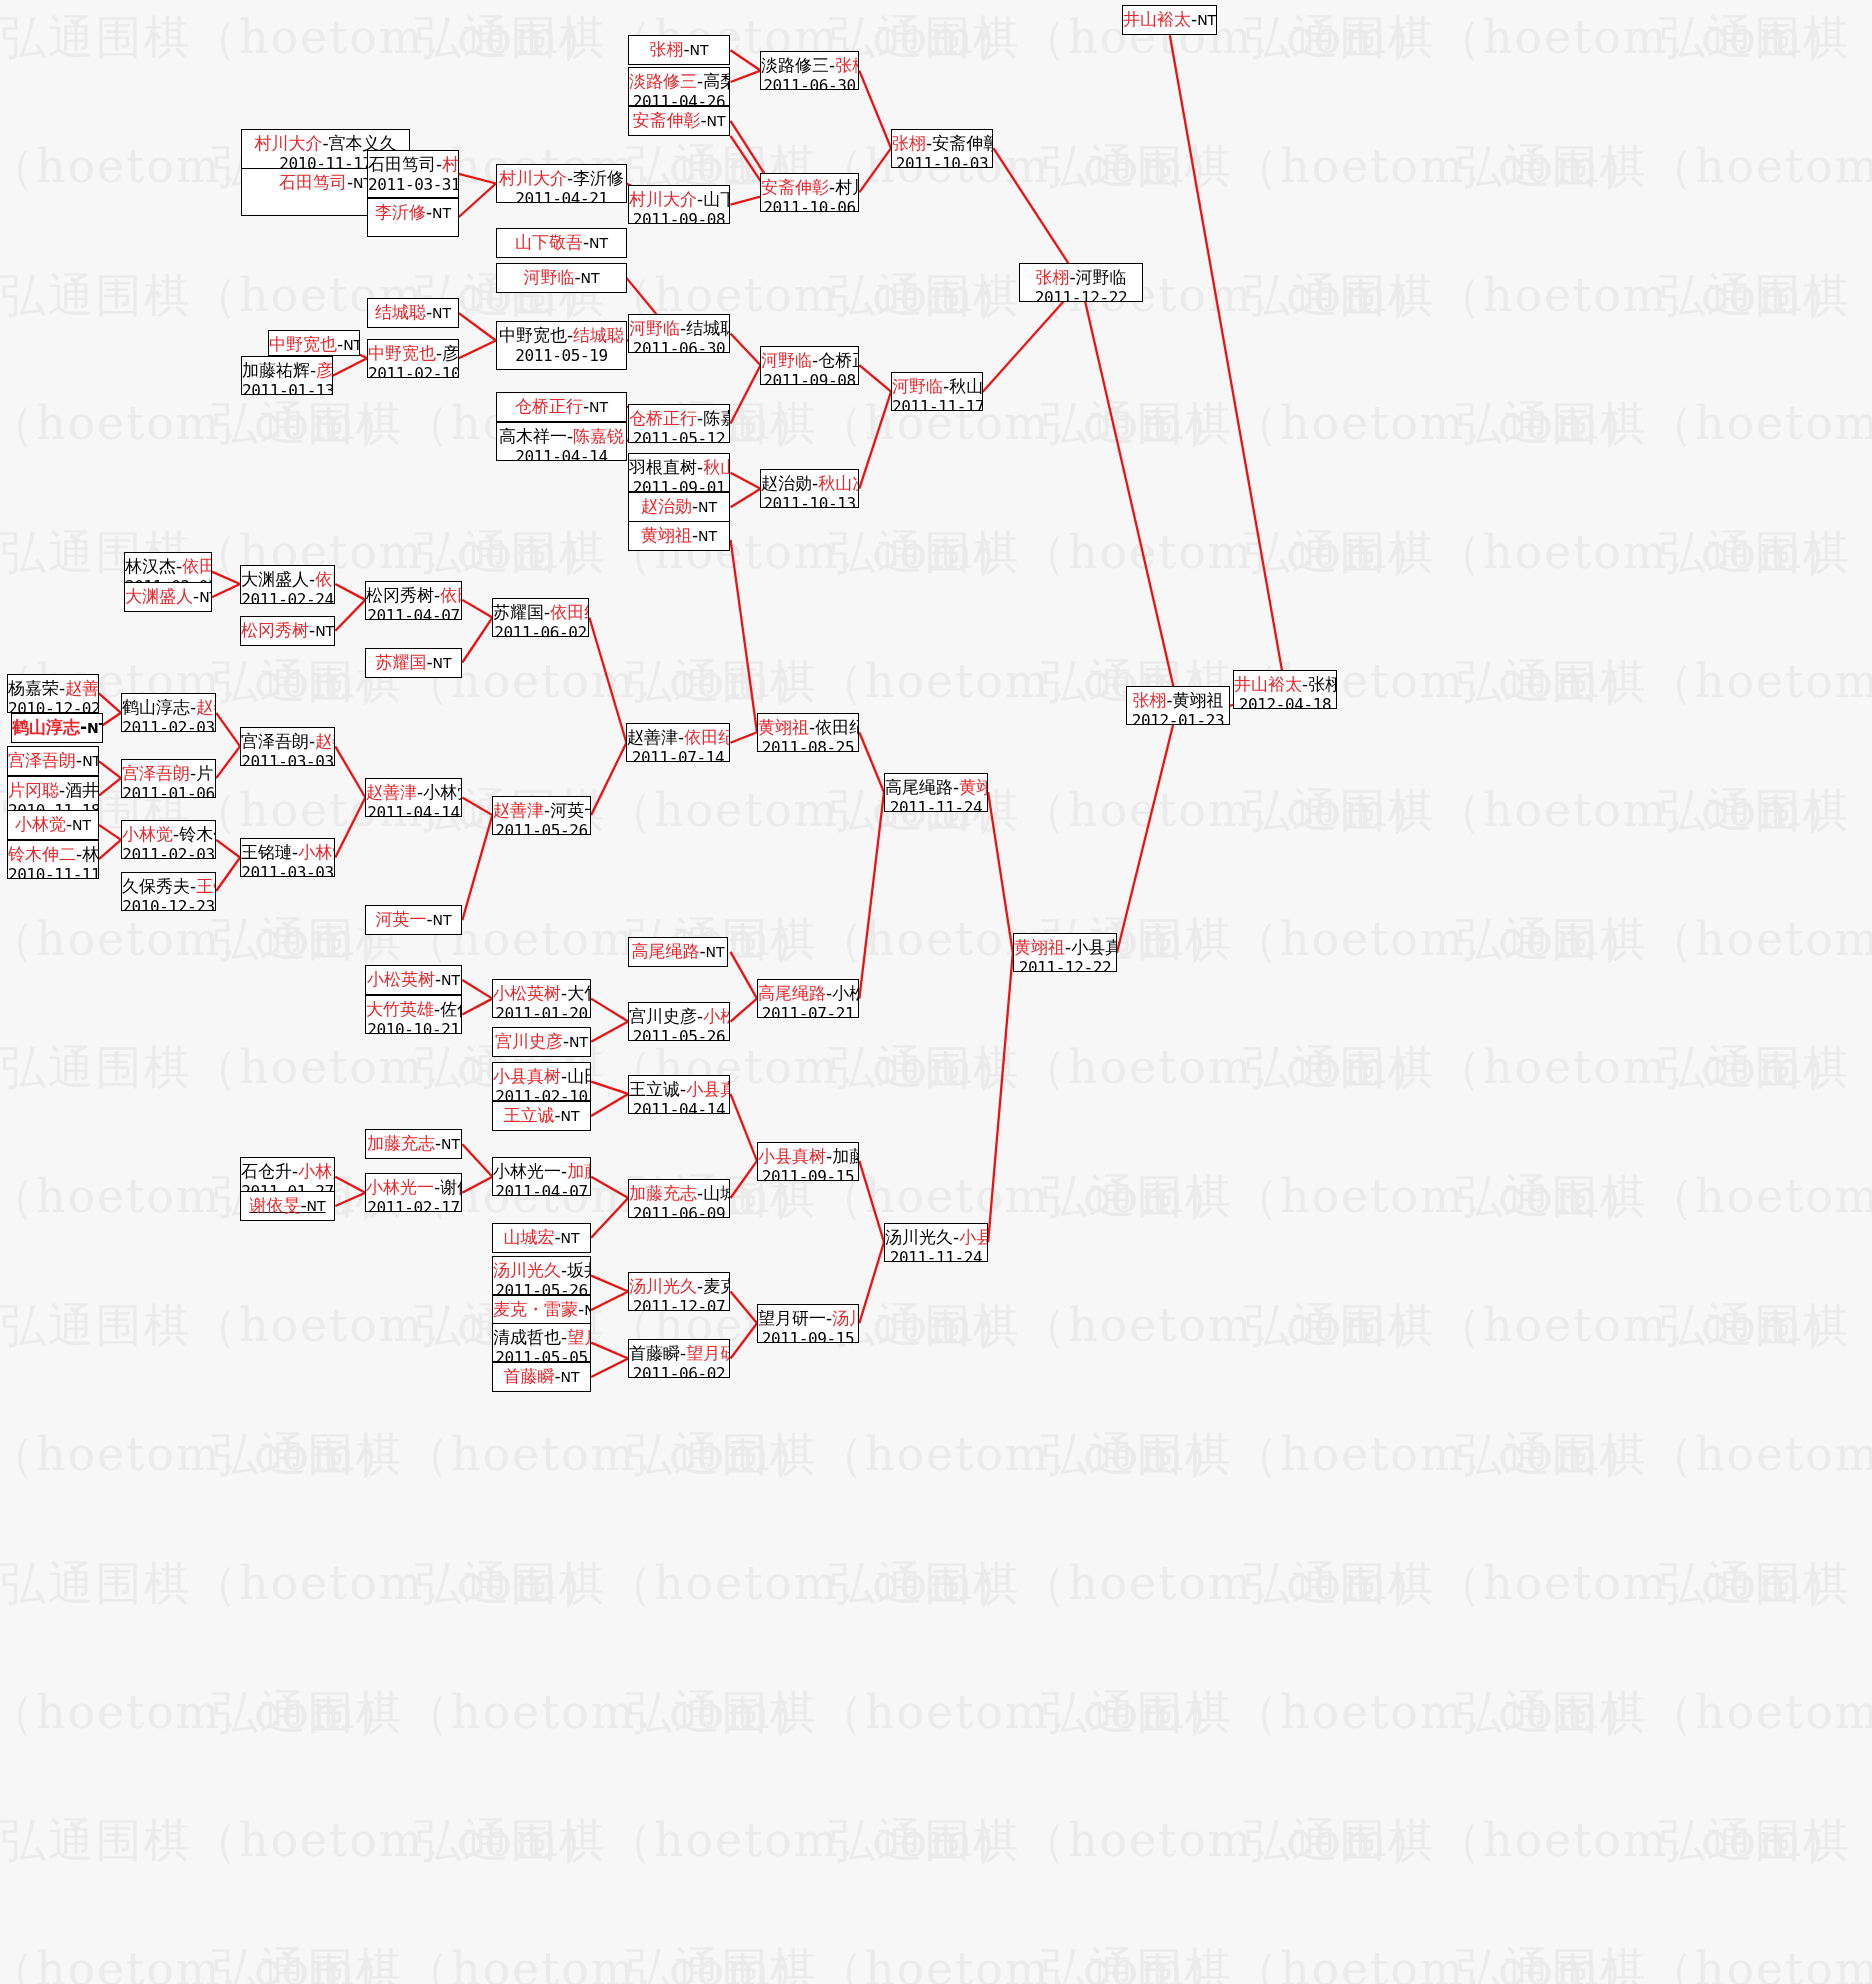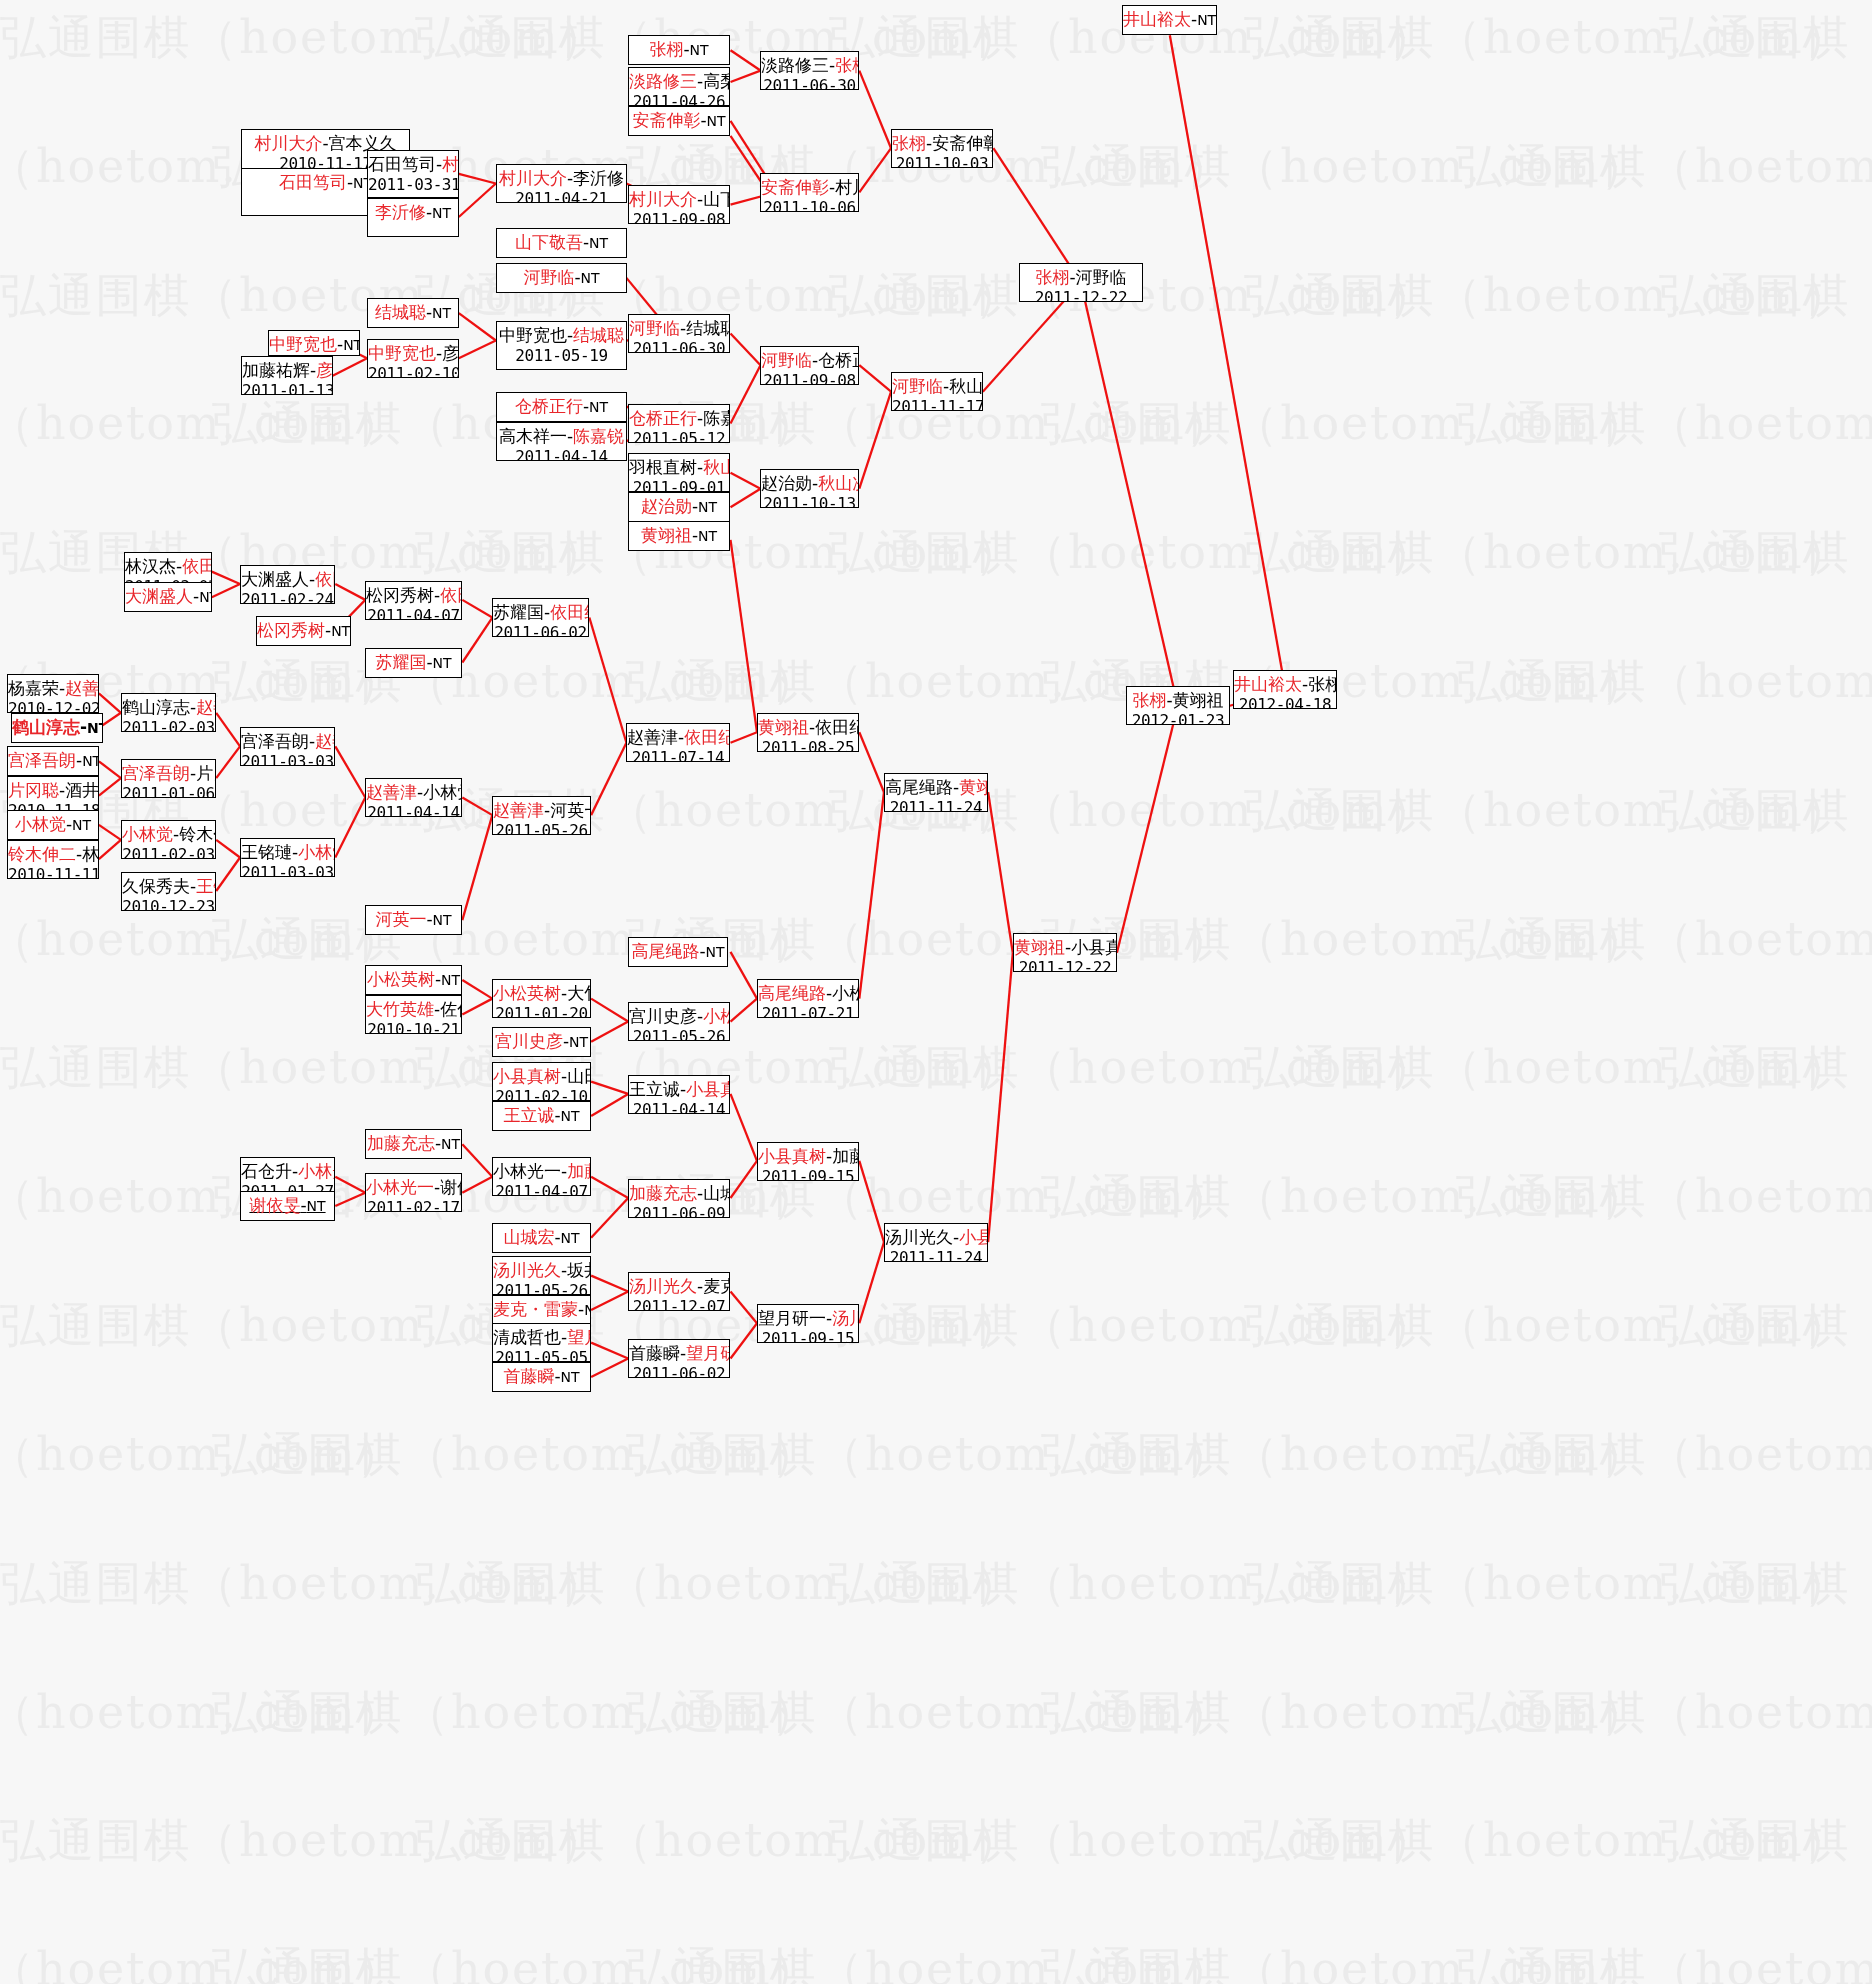--- a/index.html
+++ b/index.html
@@ -323,21 +323,21 @@
       <span class="ln1"><span class="l">林汉杰</span><span>-</span><span class="w">依田纪基</span></span>
       <span class="date">2011-02-03</span>
     </div>
     <div class="mbox" style="left: 124px; top: 582px; width: 88px; height: 30px;">
       <span class="ln1"><span class="w">大渊盛人</span><span>-</span><span class="l" style="font-size: 14px;">NT</span></span>
     </div>
     <div class="mbox" style="left: 240px; top: 565px; width: 95px; height: 39px;">
       <span class="ln1"><span class="l">大渊盛人</span><span>-</span><span class="w">依田纪基</span></span>
       <span class="date">2011-02-24</span>
     </div>
-    <div class="mbox" style="left: 240px; top: 616px; width: 95px; height: 30px; margin-left: 16px;">
+    <div class="mbox" style="left: 240px; top: 616px; width: 95px; height: 30px;">
       <span class="ln1"><span class="w">松冈秀树</span><span>-</span><span class="l" style="font-size: 14px;">NT</span></span>
     </div>
     <div class="mbox" style="left: 365px; top: 581px; width: 97px; height: 39px;">
       <span class="ln1"><span class="l">松冈秀树</span><span>-</span><span class="w">依田纪基</span></span>
       <span class="date">2011-04-07</span>
     </div>
     <div class="mbox" style="left: 365px; top: 648px; width: 97px; height: 30px;">
       <span class="ln1"><span class="w">苏耀国</span><span>-</span><span class="l" style="font-size: 14px;">NT</span></span>
     </div>
     <div class="mbox" style="left: 492px; top: 598px; width: 97px; height: 39px;">

